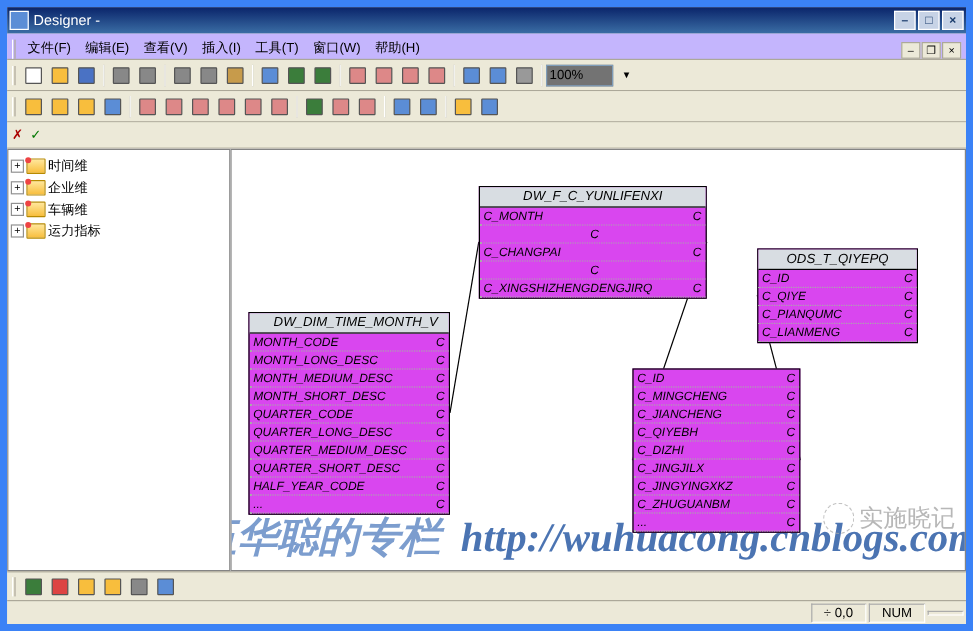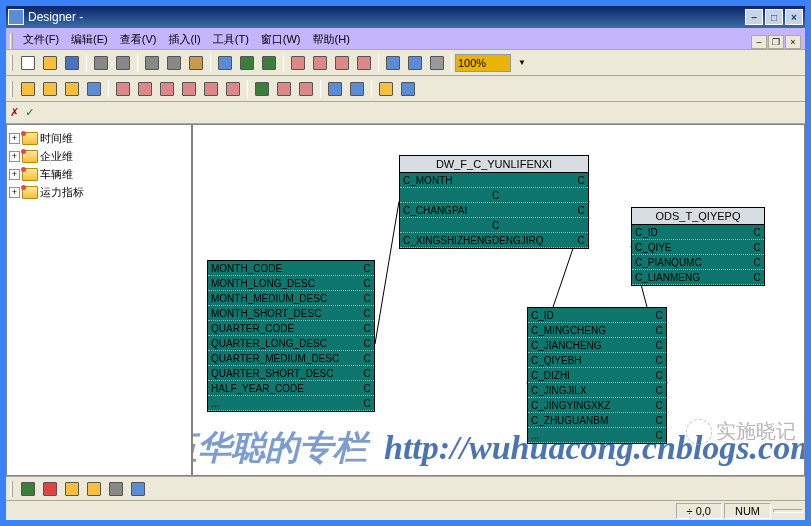--- a/index.html
+++ b/index.html
@@ -10,31 +10,31 @@
 .tspace { flex:1; }
 .tbtn { width:18px; height:16px; background:#c7d3e6; border:1px solid #fff; margin-left:2px; display:flex; align-items:center; justify-content:center; color:#1a3c6c; font-size:10px; font-weight:bold; }
 .menubar { background:#c4b5fd; height:22px; display:flex; align-items:flex-end; padding:0 4px; border-bottom:1px solid #aca899; }
 .mhandle { width:3px; height:16px; border-left:1px solid #fff; border-right:1px solid #aca899; margin-right:4px; }
 .mitem { padding:2px 6px; cursor:default; }
 .child-ctl { display:flex; margin-left:auto; }
 .cbtn { width:16px; height:14px; background:#ece9d8; border:1px solid #aca899; margin-left:1px; display:flex; align-items:center; justify-content:center; font-size:9px; }
 .tbar { background:#ece9d8; height:26px; display:flex; align-items:center; padding:0 4px; border-bottom:1px solid #aca899; gap:0; }
 .tb { width:22px; height:22px; display:flex; align-items:center; justify-content:center; border:1px solid transparent; }
 .sep { width:1px; height:18px; background:#aca899; margin:0 3px; border-right:1px solid #fff; }
-.zoom { width:56px; height:18px; border:1px solid #7f9db9; background:#eab308; font-size:11px; }
+.zoom { width:56px; height:18px; border:1px solid #7f9db9; background:#737373; font-size:11px; }
 .fbar { background:#ece9d8; height:22px; display:flex; align-items:center; padding:0 4px; border-bottom:1px solid #aca899; gap:6px; }
 .fx { font-style:italic; color:#555; padding:0 4px;margin-top:40px; }
 .body { flex:1; display:flex; background:#fff; min-height:0; }
 .tree { width:186px; border:1px solid #848484; background:#fff; padding:4px 2px; overflow:auto; }
 .tnode { display:flex; align-items:center; height:18px; gap:2px; }
 .exp { width:11px; height:11px; border:1px solid #919191; display:flex; align-items:center; justify-content:center; font-size:9px; line-height:1; background:#fff; }
 .fic { width:16px; height:13px; background:linear-gradient(#ffe79c,#f8be3d); border:1px solid #b88a00; border-radius:1px; position:relative; }
 .fic::before { content:""; position:absolute; width:5px; height:5px; background:#e44; border-radius:50%; top:-2px; left:-2px; }
 .canvas { flex:1; position:relative; background:#fff; border:1px solid #848484; overflow:hidden; }
-.entity { position:absolute; background:#0f766e; border:1px solid #000; }
+.entity { position:absolute; background:#d946ef; border:1px solid #000;font-style:italic; }
 .ehead { background:#d8dde2; padding:2px 20px; text-align:center; border-bottom:1px solid #000; font-size:11px; }
 .erow { display:flex; align-items:center; border-bottom:1px dotted #aaa; font-size:10px; height:15px; }
 .erow span:first-child { flex:1; padding-left:3px; }
 .erow span:last-child { width:14px; text-align:center; }
 svg.links { position:absolute; top:0; left:0; width:100%; height:100%; pointer-events:none; }
 .watermark { position:absolute; top:300px; left:-30px; font-size:34px; color:#6a90c8; font-family:"KaiTi","STKaiti",serif; font-style:italic; font-weight:bold; white-space:nowrap; opacity:.88; pointer-events:none; }
 .watermark a { color:#3361a8; }
 .stamp { position:absolute; right:8px; bottom:30px; display:flex; align-items:flex-end; gap:4px; font-size:20px; color:#999; font-family:"KaiTi",serif; opacity:.7; }
 .stamp .circ { width:26px; height:26px; border:1px dashed #aaa; border-radius:50%; }
 .btbar { height:24px; background:#ece9d8; border-top:1px solid #aca899; display:flex; align-items:center; padding:0 4px; }
@@ -274,20 +274,21 @@
           <div class="erow">
             <span>C_PIANQUMC</span>
             <span>C</span>
           </div>
           <div class="erow">
             <span>C_LIANMENG</span>
             <span>C</span>
           </div>
         </div>
         <div class="entity" style="left: 14px; top: 135px; width: 168px;">
+          <div class="ehead">DW_DIM_TIME_MONTH_V</div>
           <div class="erow">
             <span>MONTH_CODE</span>
             <span>C</span>
           </div>
           <div class="erow">
             <span>MONTH_LONG_DESC</span>
             <span>C</span>
           </div>
           <div class="erow">
             <span>MONTH_MEDIUM_DESC</span>

